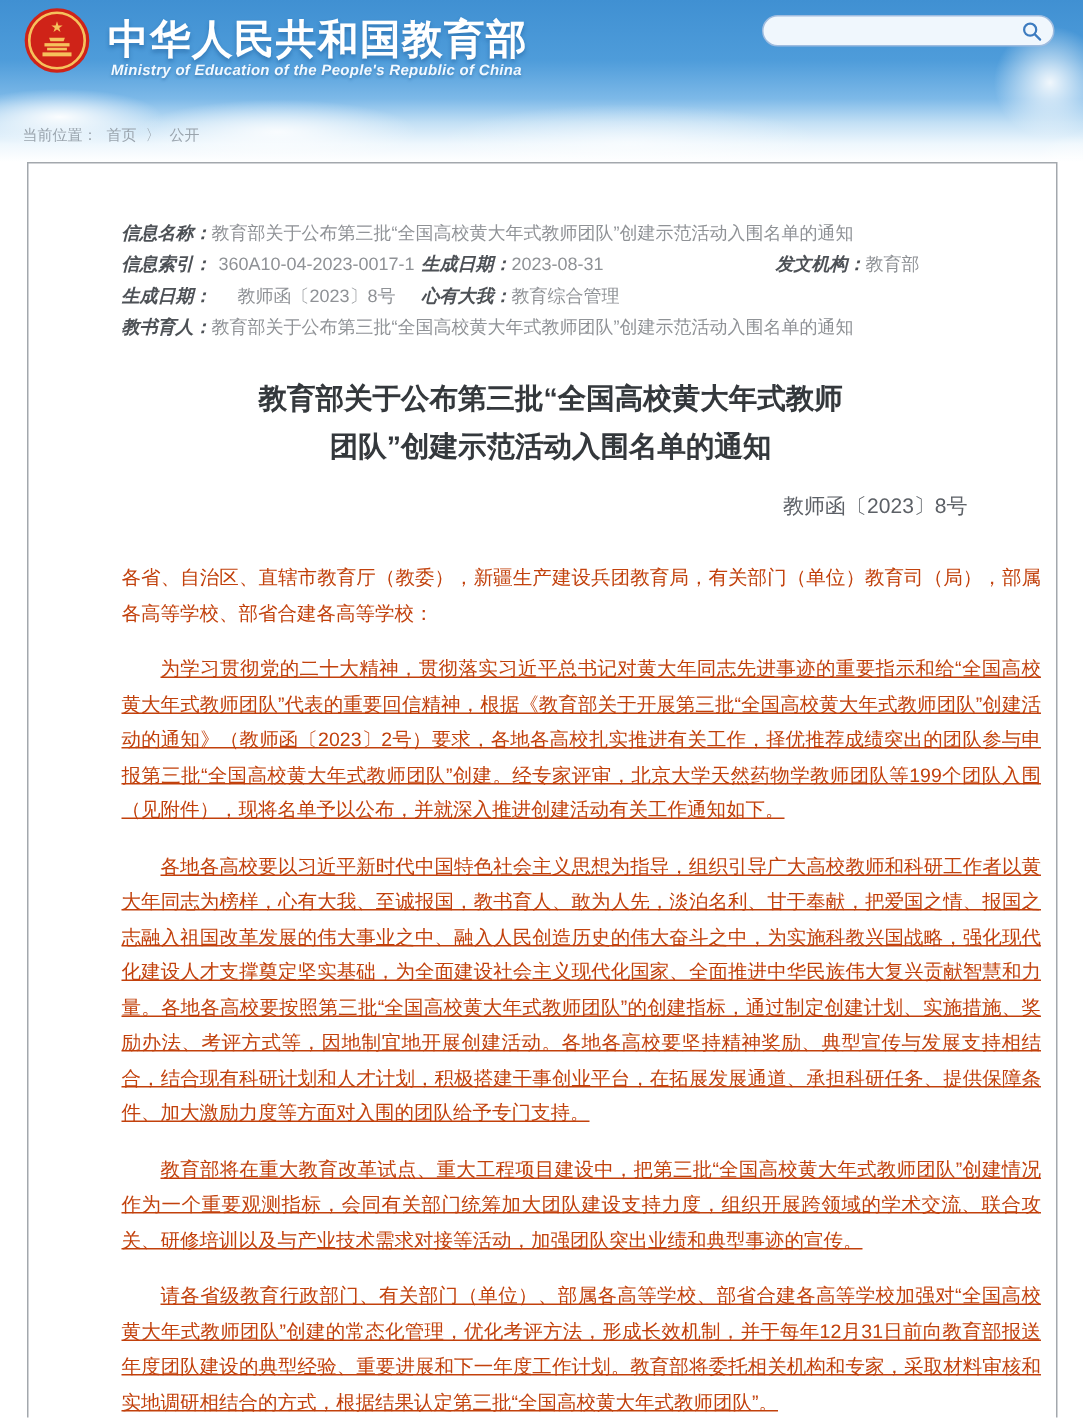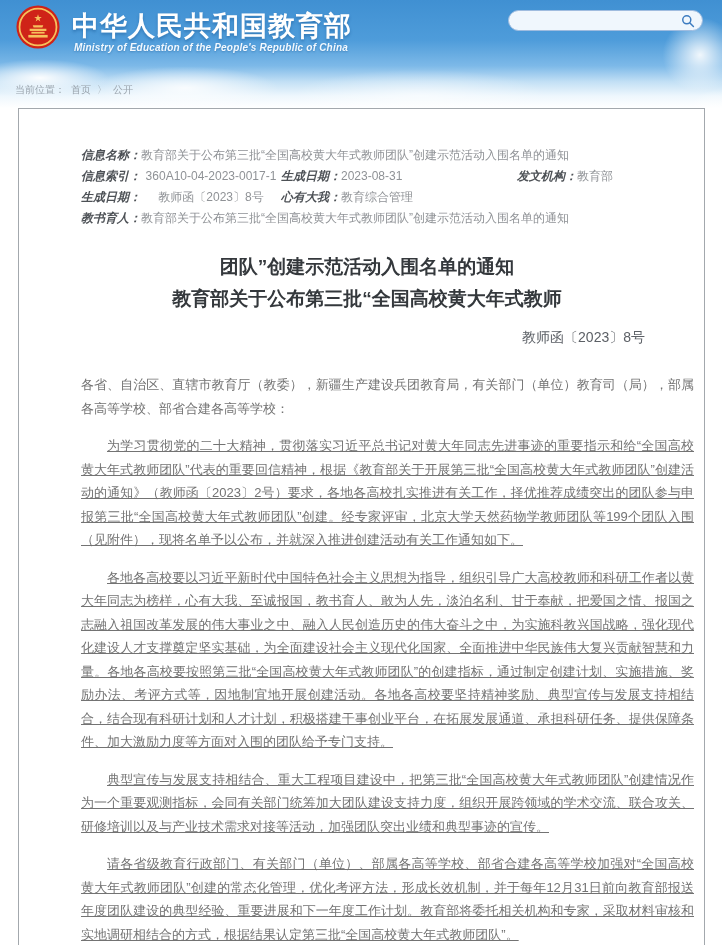--- a/index.html
+++ b/index.html
@@ -44,21 +44,21 @@
   .meta-row{ display:flex; white-space:nowrap; }
   .meta-label{ font-weight:bold; color:#4d5156; flex:0 0 auto;font-style:italic; }
   .meta-val-w1{ flex:0 0 140px; overflow:hidden;text-align:center; }
   .meta-val-w2{ flex:0 0 120px; overflow:hidden; }
 
   
   .doc-title{ margin:22px 0 0 -40px; text-align:center; font-size:19px; font-weight:bold;
     color:#34383c; line-height:32px; }
   .doc-number{ margin-top:12px; padding-right:48px; text-align:right; font-size:14px;
     color:#5c6066; line-height:20px; }
-  .doc-body{ margin-top:26px; width:613px; font-size:13px; color:#737373;
+  .doc-body{ margin-top:26px; width:613px; font-size:13px; color:#c2410c;
     line-height:23.5px; text-align:justify; }
   .doc-body p + p{ margin-top:14px;text-decoration:underline; }
   .doc-body p.indent{ text-indent:2em; }
 </style>
 </head>
 <body>
 
 <div class="banner">
   <svg class="emblem" viewBox="0 0 100 100">
     <circle cx="50" cy="50" r="49" fill="#cf2318"></circle>
@@ -112,28 +112,28 @@
         <span class="meta-label">心有大我：</span>
         <span>教育综合管理</span>
       </div>
       <div class="meta-row">
         <span class="meta-label">教书育人：</span>
         <span>教育部关于公布第三批“全国高校黄大年式教师团队”创建示范活动入围名单的通知</span>
       </div>
     </div>
 
     <div class="doc-title">
+      <div>教育部关于公布第三批“全国高校黄大年式教师</div>
       <div>团队”创建示范活动入围名单的通知</div>
-      <div>教育部关于公布第三批“全国高校黄大年式教师</div>
     </div>
 
     <div class="doc-number">教师函〔2023〕8号</div>
 
     <div class="doc-body">
       <p>各省、自治区、直辖市教育厅（教委），新疆生产建设兵团教育局，有关部门（单位）教育司（局），部属各高等学校、部省合建各高等学校：</p>
       <p class="indent">为学习贯彻党的二十大精神，贯彻落实习近平总书记对黄大年同志先进事迹的重要指示和给“全国高校黄大年式教师团队”代表的重要回信精神，根据《教育部关于开展第三批“全国高校黄大年式教师团队”创建活动的通知》（教师函〔2023〕2号）要求，各地各高校扎实推进有关工作，择优推荐成绩突出的团队参与申报第三批“全国高校黄大年式教师团队”创建。经专家评审，北京大学天然药物学教师团队等199个团队入围（见附件），现将名单予以公布，并就深入推进创建活动有关工作通知如下。</p>
       <p class="indent">各地各高校要以习近平新时代中国特色社会主义思想为指导，组织引导广大高校教师和科研工作者以黄大年同志为榜样，心有大我、至诚报国，教书育人、敢为人先，淡泊名利、甘于奉献，把爱国之情、报国之志融入祖国改革发展的伟大事业之中、融入人民创造历史的伟大奋斗之中，为实施科教兴国战略，强化现代化建设人才支撑奠定坚实基础，为全面建设社会主义现代化国家、全面推进中华民族伟大复兴贡献智慧和力量。各地各高校要按照第三批“全国高校黄大年式教师团队”的创建指标，通过制定创建计划、实施措施、奖励办法、考评方式等，因地制宜地开展创建活动。各地各高校要坚持精神奖励、典型宣传与发展支持相结合，结合现有科研计划和人才计划，积极搭建干事创业平台，在拓展发展通道、承担科研任务、提供保障条件、加大激励力度等方面对入围的团队给予专门支持。</p>
-      <p class="indent">典型宣传与发展支持相结合、重大工程项目建设中，把第三批“全国高校黄大年式教师团队”创建情况作为一个重要观测指标，会同有关部门统筹加大团队建设支持力度，组织开展跨领域的学术交流、联合攻关、研修培训以及与产业技术需求对接等活动，加强团队突出业绩和典型事迹的宣传。</p>
+      <p class="indent">教育部将在重大教育改革试点、重大工程项目建设中，把第三批“全国高校黄大年式教师团队”创建情况作为一个重要观测指标，会同有关部门统筹加大团队建设支持力度，组织开展跨领域的学术交流、联合攻关、研修培训以及与产业技术需求对接等活动，加强团队突出业绩和典型事迹的宣传。</p>
       <p class="indent">请各省级教育行政部门、有关部门（单位）、部属各高等学校、部省合建各高等学校加强对“全国高校黄大年式教师团队”创建的常态化管理，优化考评方法，形成长效机制，并于每年12月31日前向教育部报送年度团队建设的典型经验、重要进展和下一年度工作计划。教育部将委托相关机构和专家，采取材料审核和实地调研相结合的方式，根据结果认定第三批“全国高校黄大年式教师团队”。</p>
     </div>
 
   </div>
 </div>
 
 </body></html>

